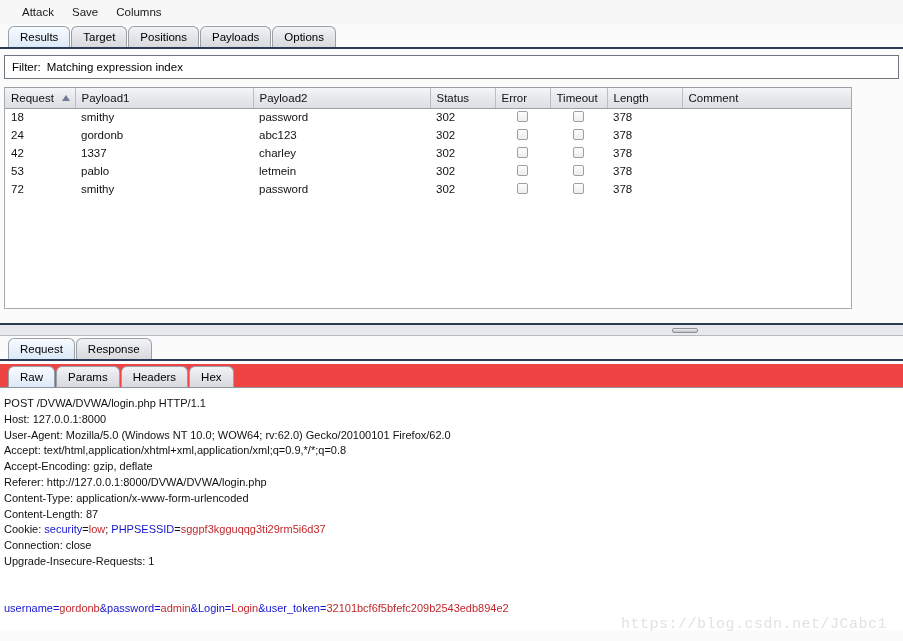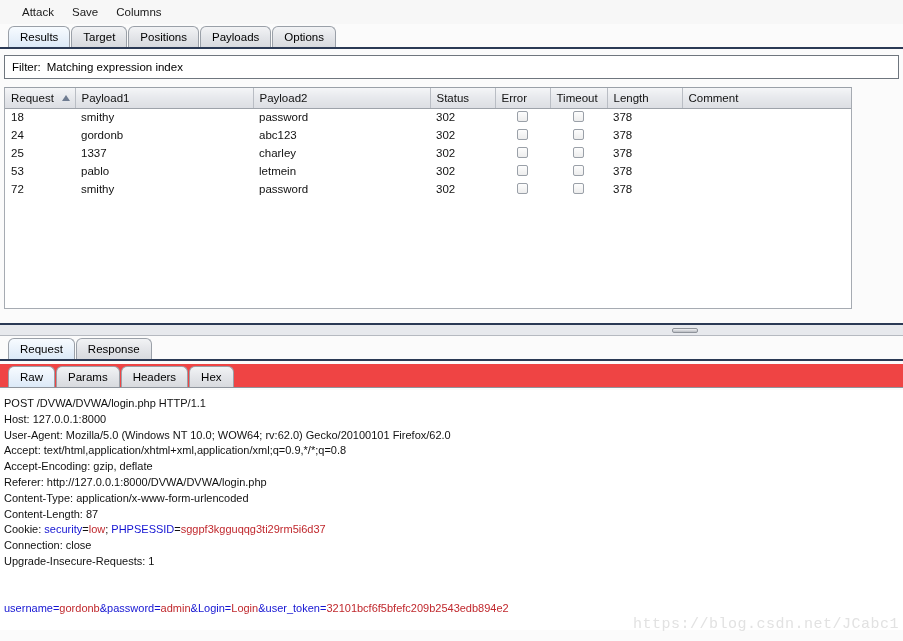--- a/index.html
+++ b/index.html
@@ -129,21 +129,21 @@
     font-size: 11px; line-height: 15.8px;
     color: #111; overflow: hidden;
   }
   .reqbody .line { white-space: pre; }
   .blank { height: 15.8px; }
   .k { color: #1414d2; }
   .v { color: #c0282d; }
 
   
   .watermark {
-    position: absolute; right: 4px; bottom: 8px;
+    position: absolute; right: 16px; bottom: 8px;
     font-family: "Liberation Mono", monospace;
     font-size: 15px; color: #e2e2e2;
     letter-spacing: 0.5px; white-space: nowrap;
   }
 </style>
 </head>
 <body>
 
 <div class="app">
 
@@ -212,21 +212,21 @@
             <td>24</td>
             <td>gordonb</td>
             <td>abc123</td>
             <td>302</td>
             <td class="center"><span class="cb"></span></td>
             <td class="center"><span class="cb"></span></td>
             <td>378</td>
             <td></td>
           </tr>
           <tr>
-            <td>25</td>
+            <td>42</td>
             <td>1337</td>
             <td>charley</td>
             <td>302</td>
             <td class="center"><span class="cb"></span></td>
             <td class="center"><span class="cb"></span></td>
             <td>378</td>
             <td></td>
           </tr>
           <tr>
             <td>53</td>

